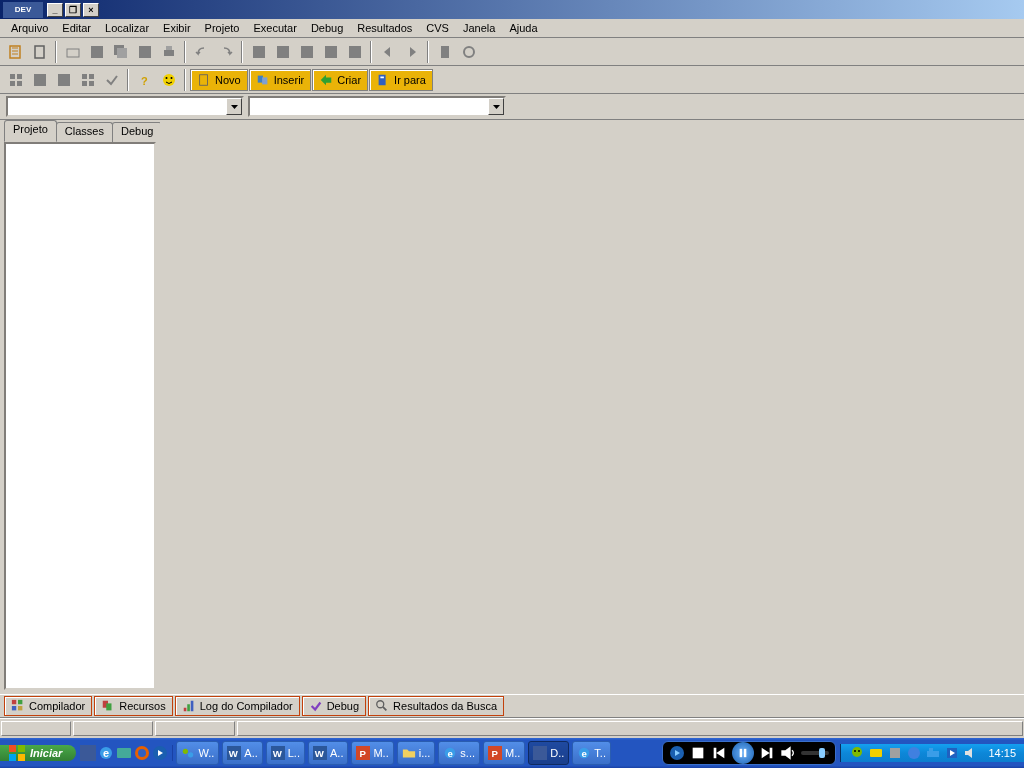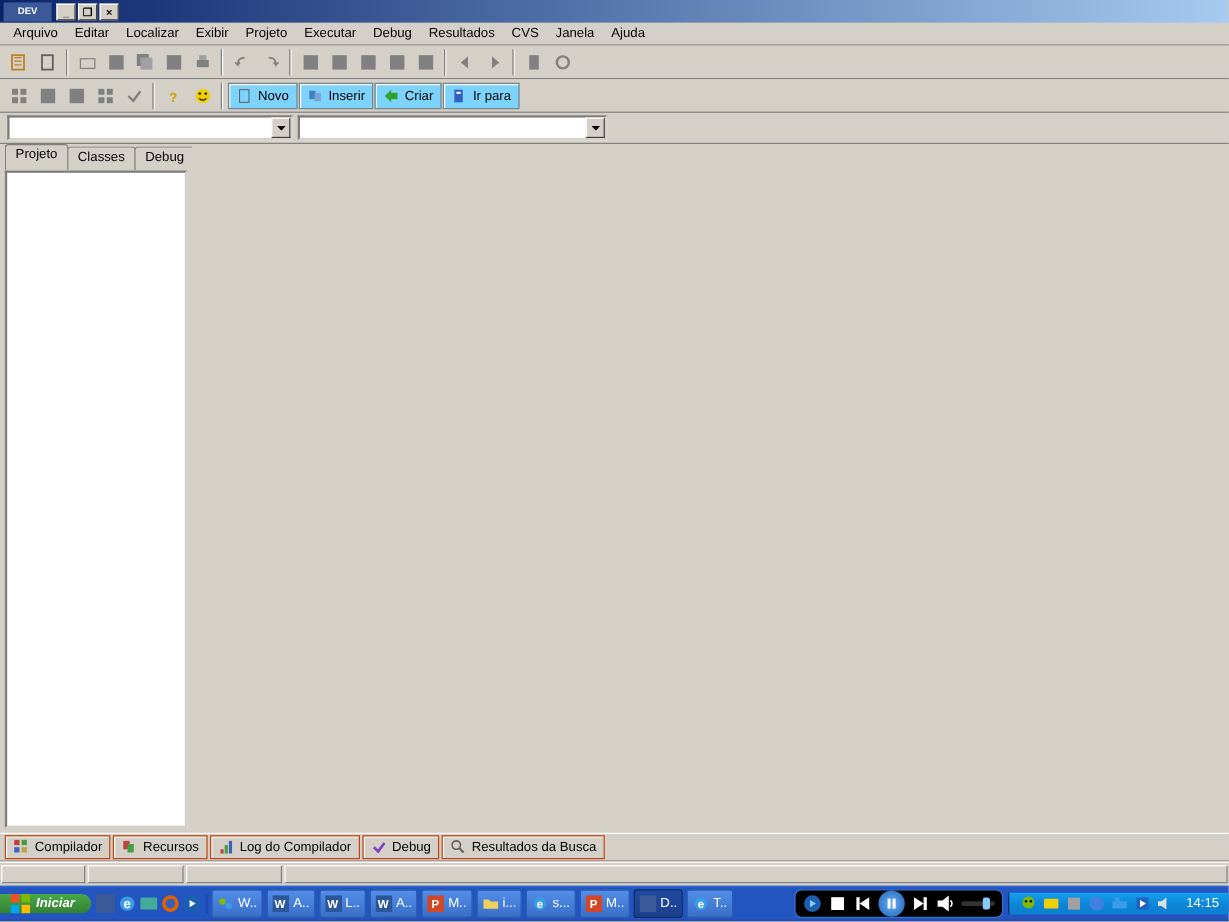--- a/index.html
+++ b/index.html
@@ -7,21 +7,21 @@
 .titlebar { height: 19px; background: linear-gradient(to right, #0a246a, #a6caf0); display: flex; align-items: center; color: #fff; font-weight: bold; padding-left: 3px; }
 .titlebar .appicon { width: 40px; height: 16px; background: #3b5998; margin-right: 4px; font-size: 8px; display:flex; align-items:center; justify-content:center; color:#fff; }
 .titlebar .title { flex: 1; }
 .titlebar .winbtn { width: 16px; height: 14px; background: #d4d0c8; border: 1px solid #fff; border-right-color:#404040; border-bottom-color:#404040; margin-right: 2px; display:flex; align-items:center; justify-content:center; color:#000; font-family: Arial; font-size:9px; font-weight:bold; }
 .menubar { height: 19px; background: #d4d0c8; display: flex; align-items: center; padding-left: 4px; border-bottom: 1px solid #808080; }
 .menuitem { padding: 0 7px; cursor: default; }
 .toolbar { height: 28px; background: #d4d0c8; display: flex; align-items: center; padding: 2px 4px; border-bottom: 1px solid #808080; gap: 1px; }
 .tbtn { width: 23px; height: 22px; border: 1px solid #d4d0c8; display:flex; align-items:center; justify-content:center; cursor:default; }
 .tbtn svg { width: 16px; height: 16px; }
 .tsep { width: 2px; height: 22px; border-left: 1px solid #808080; border-right: 1px solid #fff; margin: 0 3px; }
-.tbtn-wide { height: 22px; border: 1px solid #808080; background:#7dd3fc; display:flex; align-items:center; padding: 0 6px; gap:4px; cursor:default; box-shadow: inset 1px 1px 0 #fff; }
+.tbtn-wide { height: 22px; border: 1px solid #808080; background:#eab308; display:flex; align-items:center; padding: 0 6px; gap:4px; cursor:default; box-shadow: inset 1px 1px 0 #fff; }
 .combo-row { height: 26px; display:flex; align-items:center; padding: 2px 6px; gap:4px; border-bottom: 1px solid #808080; }
 .combo { height: 21px; background:#fff; border: 2px inset #d4d0c8; display:flex; align-items:center; }
 .combo .cinput { flex:1; }
 .combo .cbtn { width:16px; height:17px; background:#d4d0c8; border:1px solid #fff; border-right-color:#404040; border-bottom-color:#404040; display:flex; align-items:center; justify-content:center; }
 .main-area { flex:1; display:flex; min-height:0; }
 .side-panel { width: 160px; display:flex; flex-direction:column; padding: 2px 4px 4px 4px; }
 .side-tabs { display:flex; height: 20px; }
 .side-tab { padding: 2px 8px; border: 1px solid #808080; border-bottom:none; background:#d4d0c8; border-top-left-radius:3px; border-top-right-radius:3px; margin-right:-1px; }
 .side-tab.active { background:#d4d0c8; border-bottom: 1px solid #d4d0c8; z-index:1; position:relative; padding-bottom:3px; margin-top:-2px; }
 .side-body { flex:1; background:#fff; border: 2px inset #d4d0c8; }

